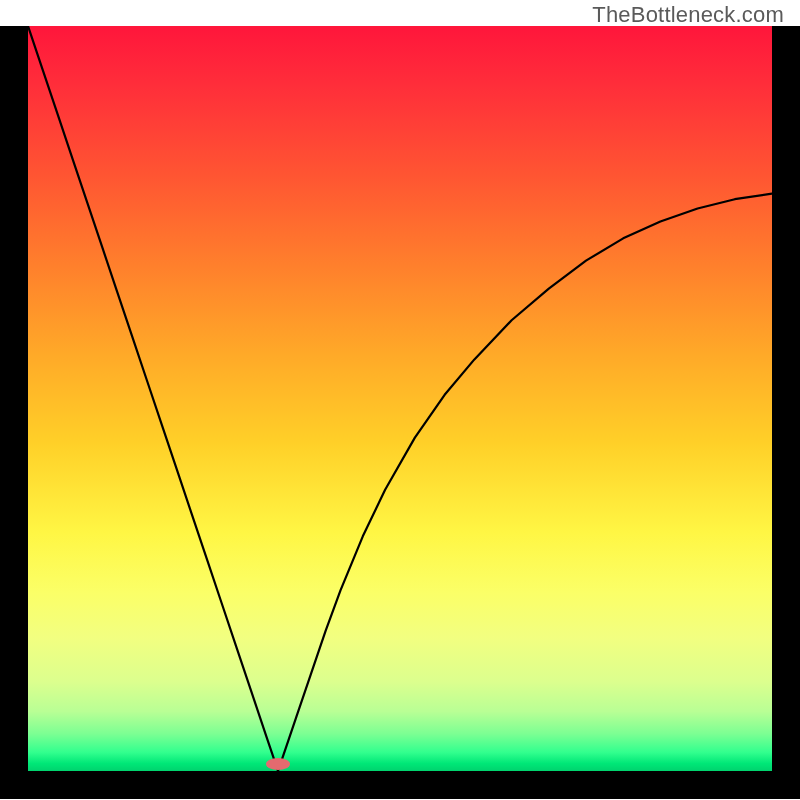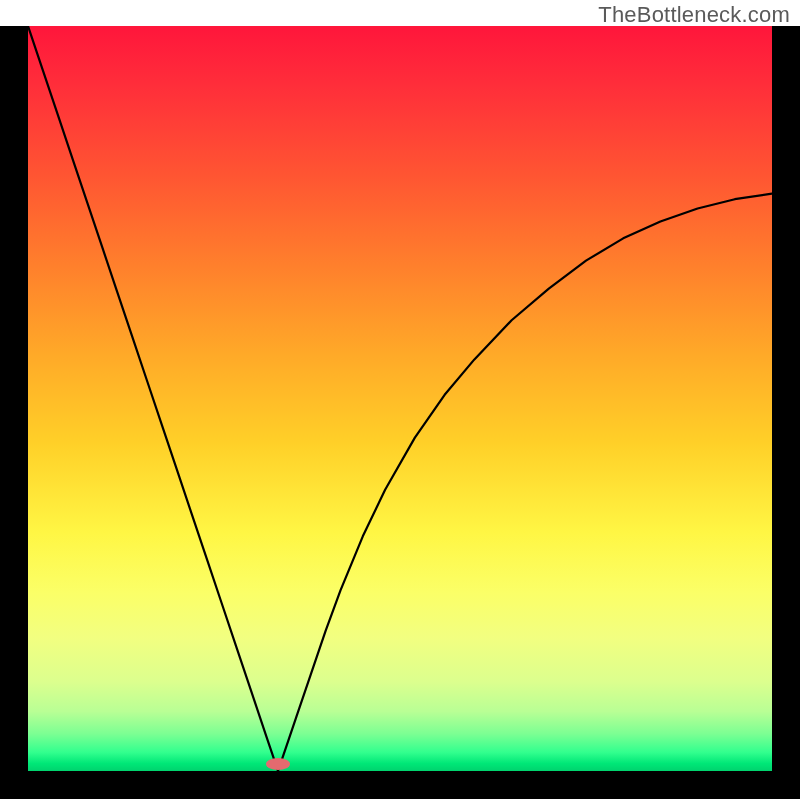--- a/index.html
+++ b/index.html
@@ -8,21 +8,21 @@
     background: #ffffff;
     width: 800px;
     height: 800px;
     overflow: hidden;
     position: relative;
     font-family: Arial, Helvetica, sans-serif;
   }
   .watermark {
     position: absolute;
     top: 2px;
-    right: 10px;
+    right: 16px;
     color: #5a5a5a;
     font-size: 22px;
     letter-spacing: 0.2px;
     z-index: 10;
     font-family: Arial, Helvetica, sans-serif;
   }
   .frame {
     position: absolute;
     top: 26px;
     left: 0;

